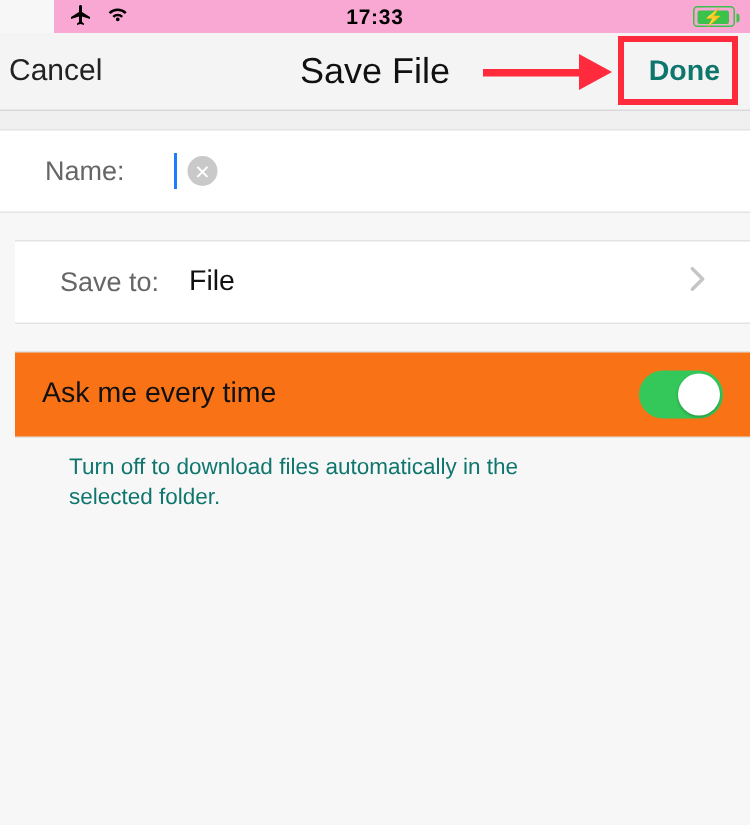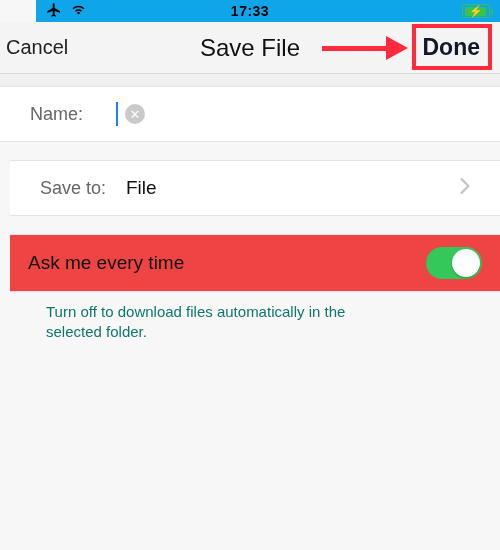--- a/index.html
+++ b/index.html
@@ -7,21 +7,21 @@
     width: 500px;
     height: 550px;
     font-family: -apple-system, "Helvetica Neue", Arial, sans-serif;
     background: #f7f7f7;
     color: #000;
     position: relative;
     overflow: hidden;
   }
   .statusbar {
     height: 22px;
-    background: #0ea5e9;
+    background: #f9a8d4;
     display: flex;
     align-items: center;
     justify-content: space-between;
     padding: 0 10px;
     font-size: 14px;
     font-weight: 600;
     margin-left: 36px;
   }
   .sb-left { display: flex; align-items: center; gap: 8px; }
   .sb-center { position: absolute; left: 50%; transform: translateX(-50%); letter-spacing: 0.5px; }
@@ -39,23 +39,23 @@
   .nav-title {
     position: absolute;
     left: 50%;
     transform: translateX(-50%);
     font-size: 24px;
     font-weight: 400;
     color: #111;
   }
   .nav-cancel { font-size: 20px; color: #222; }
   .nav-done {
-    font-size: 23px;
+    font-size: 19px;
     font-weight: 700;
-    color: #0f172a;
+    color: #0f766e;
     padding: 4px 14px;
   }
   .highlight-box {
     position: absolute;
     top: 24px;
     right: 8px;
     width: 80px;
     height: 46px;
     border: 4px solid #ff2a3c;
     pointer-events: none;
@@ -131,21 +131,21 @@
   }
   .chevron {
     color: #c5c5c7;
     flex-shrink: 0;
     margin-left: 8px;
   }
   .group { margin-top: 18px; margin-left: 10px; }
   .toggle-row {
     border-top: 1px solid #e3e3e3;
     border-bottom: 1px solid #e3e3e3;
-    background: #ef4444;
+    background: #f97316;
     padding: 12px 18px;
     display: flex;
     align-items: center;
     justify-content: space-between;
   }
   .toggle-title { font-size: 19px; color: #111; }
   .switch {
     width: 56px; height: 32px;
     border-radius: 16px;
     background: #34c759;

